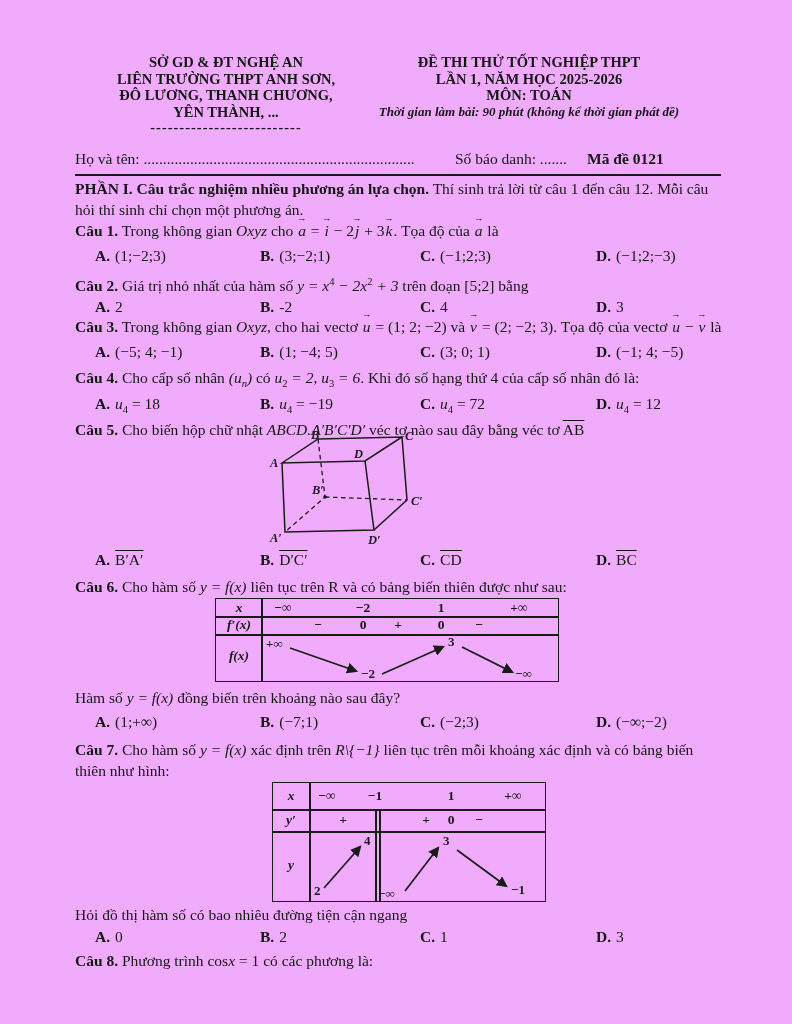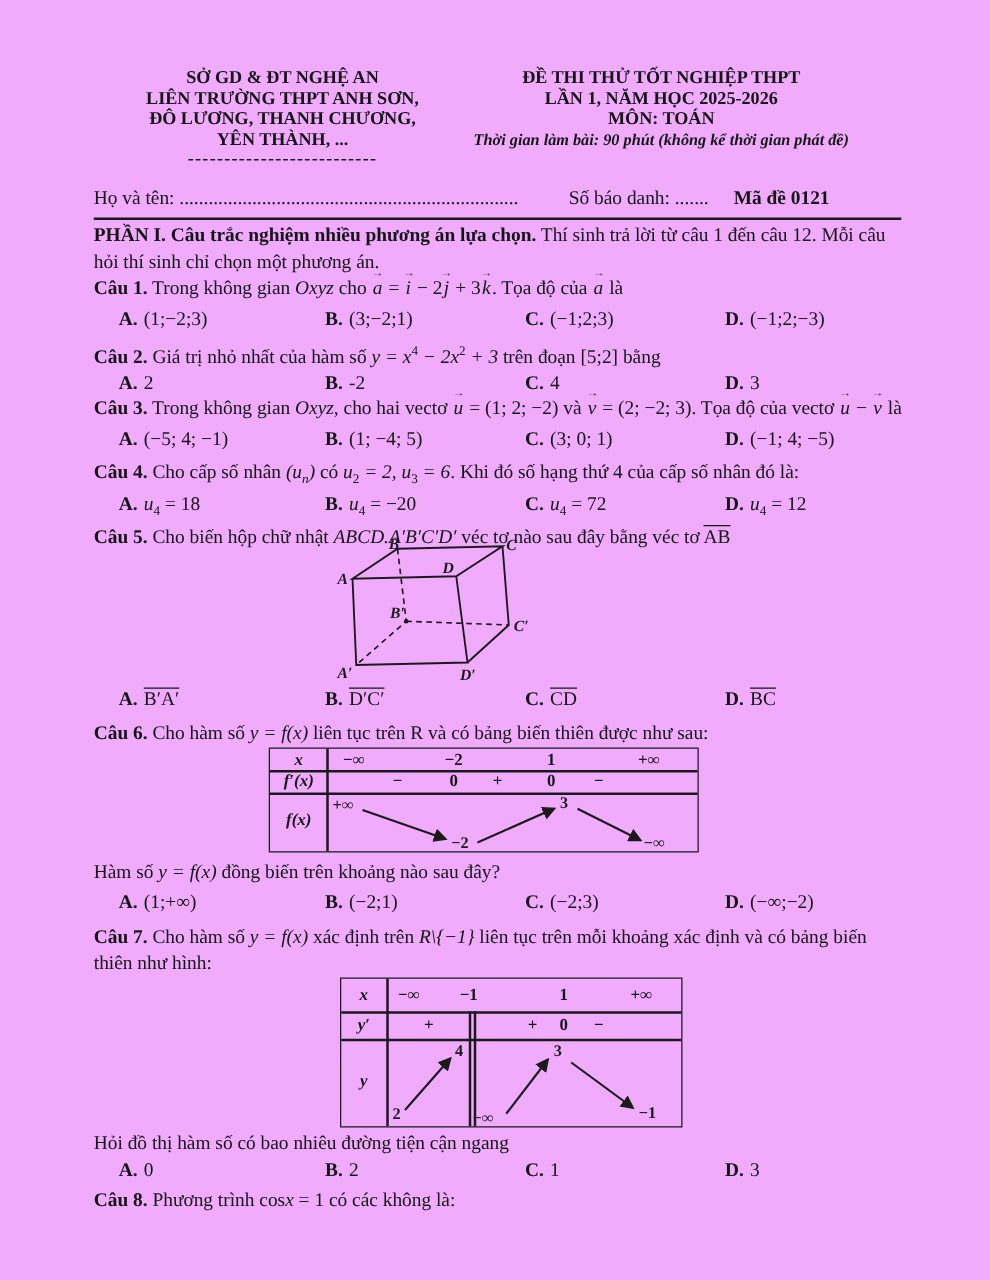--- a/index.html
+++ b/index.html
@@ -17,21 +17,21 @@
   .hleft{left:88px;top:54px;width:276px;text-align:center;font-weight:bold;font-size:14.5px;line-height:16.5px;}
   .hright{left:334px;top:54px;width:390px;text-align:center;font-weight:bold;font-size:14.5px;line-height:16.5px;}
   .time{font-size:13px;font-style:italic;}
   .rule-dashes{font-weight:bold;letter-spacing:1px;line-height:14px;}
   .inforow{top:150px;left:75px;width:648px;font-size:15.5px;}
   .sep{left:75px;top:174px;width:646px;height:2.4px;background:#1a1a1a;}
   .q{position:absolute;left:75px;width:650px;font-size:15.5px;line-height:20.5px;}
   .optrow{position:absolute;left:75px;width:650px;height:24px;font-size:15.5px;}
   .opt{position:absolute;white-space:nowrap;top:0;}
   .opt b{margin-right:5px;}
-  .o1{left:20px;} .o2{left:185px;} .o3{left:345px;} .o4{left:505px;}
+  .o1{left:20px;} .o2{left:185px;} .o3{left:345px;} .o4{left:521px;}
   .bbt{position:absolute;border:1.7px solid #1a1a1a;background:transparent;font-size:13.5px;}
   .hline,.vline{position:absolute;background:#1a1a1a;}
   .lbl{position:absolute;transform:translateX(-50%);white-space:nowrap;}
   svg text{fill:#1a1a1a;font-family:"Liberation Serif","DejaVu Serif",serif;}
   svg .num{font-weight:bold;font-size:13px;}
   svg .vtx{font-style:italic;font-weight:bold;font-size:12.5px;}
 </style>
 </head>
 <body>
 
@@ -101,21 +101,21 @@
     <span class="opt o3"><b>C.</b><span>(3; 0; 1)</span></span>
     <span class="opt o4"><b>D.</b><span>(−1; 4; −5)</span></span>
   </div>
 
   <div class="q" style="top:368px">
     <b>Câu 4.</b>
     <span>Cho cấp số nhân </span><i>(u</i><sub class="i">n</sub><i>)</i><span> có </span><i>u</i><sub>2</sub><i> = 2, </i><i>u</i><sub>3</sub><i> = 6</i><span>. Khi đó số hạng thứ 4 của cấp số nhân đó là:</span>
   </div>
   <div class="optrow" style="top:395px">
     <span class="opt o1"><b>A.</b><i>u</i><sub>4</sub><span> = 18</span></span>
-    <span class="opt o2"><b>B.</b><i>u</i><sub>4</sub><span> = −20</span></span>
+    <span class="opt o2"><b>B.</b><i>u</i><sub>4</sub><span> = −19</span></span>
     <span class="opt o3"><b>C.</b><i>u</i><sub>4</sub><span> = 72</span></span>
     <span class="opt o4"><b>D.</b><i>u</i><sub>4</sub><span> = 12</span></span>
   </div>
 
   <div class="q" style="top:420px">
     <b>Câu 5.</b>
     <span>Cho biến hộp chữ nhật </span><i>ABCD.A′B′C′D′</i><span>  véc tơ nào sau đây bằng véc tơ </span><span class="ovl">AB</span>
   </div>
 
   <svg class="abs" style="left:266px;top:431px" width="162" height="122" viewBox="0 0 162 122">
@@ -181,21 +181,21 @@
       <line x1="200" y1="12" x2="250" y2="37" stroke="#1a1a1a" stroke-width="1.7" marker-end="url(#ah6)"></line>
       <text class="num" x="253" y="43">−∞</text>
     </svg>
   </div>
 
   <div class="q" style="top:688px">
     <span>Hàm số </span><i>y = f(x)</i><span> đồng biến trên khoảng nào sau đây?</span>
   </div>
   <div class="optrow" style="top:713px">
     <span class="opt o1"><b>A.</b><span>(1;+∞)</span></span>
-    <span class="opt o2"><b>B.</b><span>(−2;1)</span></span>
+    <span class="opt o2"><b>B.</b><span>(−7;1)</span></span>
     <span class="opt o3"><b>C.</b><span>(−2;3)</span></span>
     <span class="opt o4"><b>D.</b><span>(−∞;−2)</span></span>
   </div>
 
   <div class="q" style="top:740px">
     <b>Câu 7.</b>
     <span>Cho hàm số </span><i>y = f(x)</i><span> xác định trên </span><i>R\{−1}</i><span> liên tục trên mỗi khoảng xác định và có bảng biến thiên như hình:</span>
   </div>
 
   <div class="bbt" style="left:272px;top:782px;width:272px;height:118px">
@@ -235,16 +235,16 @@
   <div class="q" style="top:905px">Hỏi đồ thị hàm số có bao nhiêu đường tiện cận ngang</div>
   <div class="optrow" style="top:928px">
     <span class="opt o1"><b>A.</b><span>0</span></span>
     <span class="opt o2"><b>B.</b><span>2</span></span>
     <span class="opt o3"><b>C.</b><span>1</span></span>
     <span class="opt o4"><b>D.</b><span>3</span></span>
   </div>
 
   <div class="q" style="top:951px">
     <b>Câu 8.</b>
-    <span>Phương trình </span><span>cos</span><i>x</i><span> = 1</span><span> có các không là:</span>
+    <span>Phương trình </span><span>cos</span><i>x</i><span> = 1</span><span> có các phương là:</span>
   </div>
 
 </div>
 
 </body></html>

